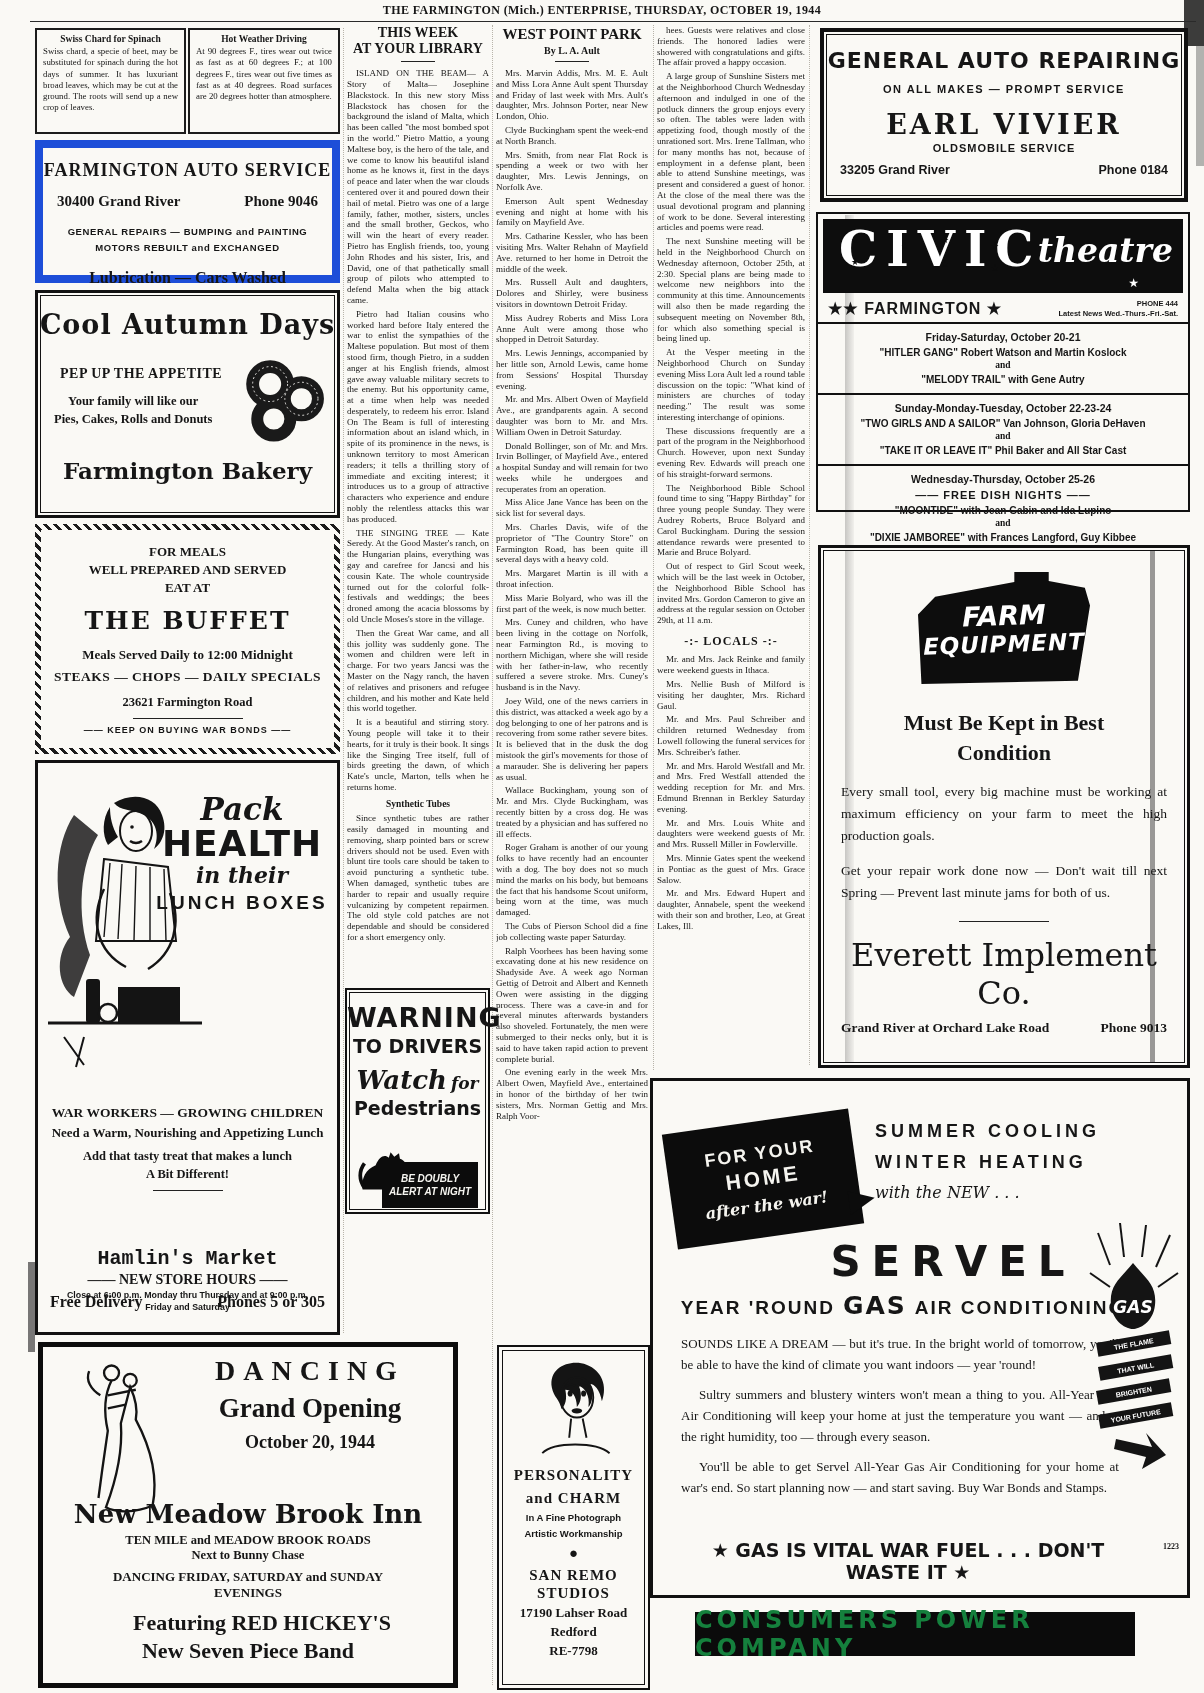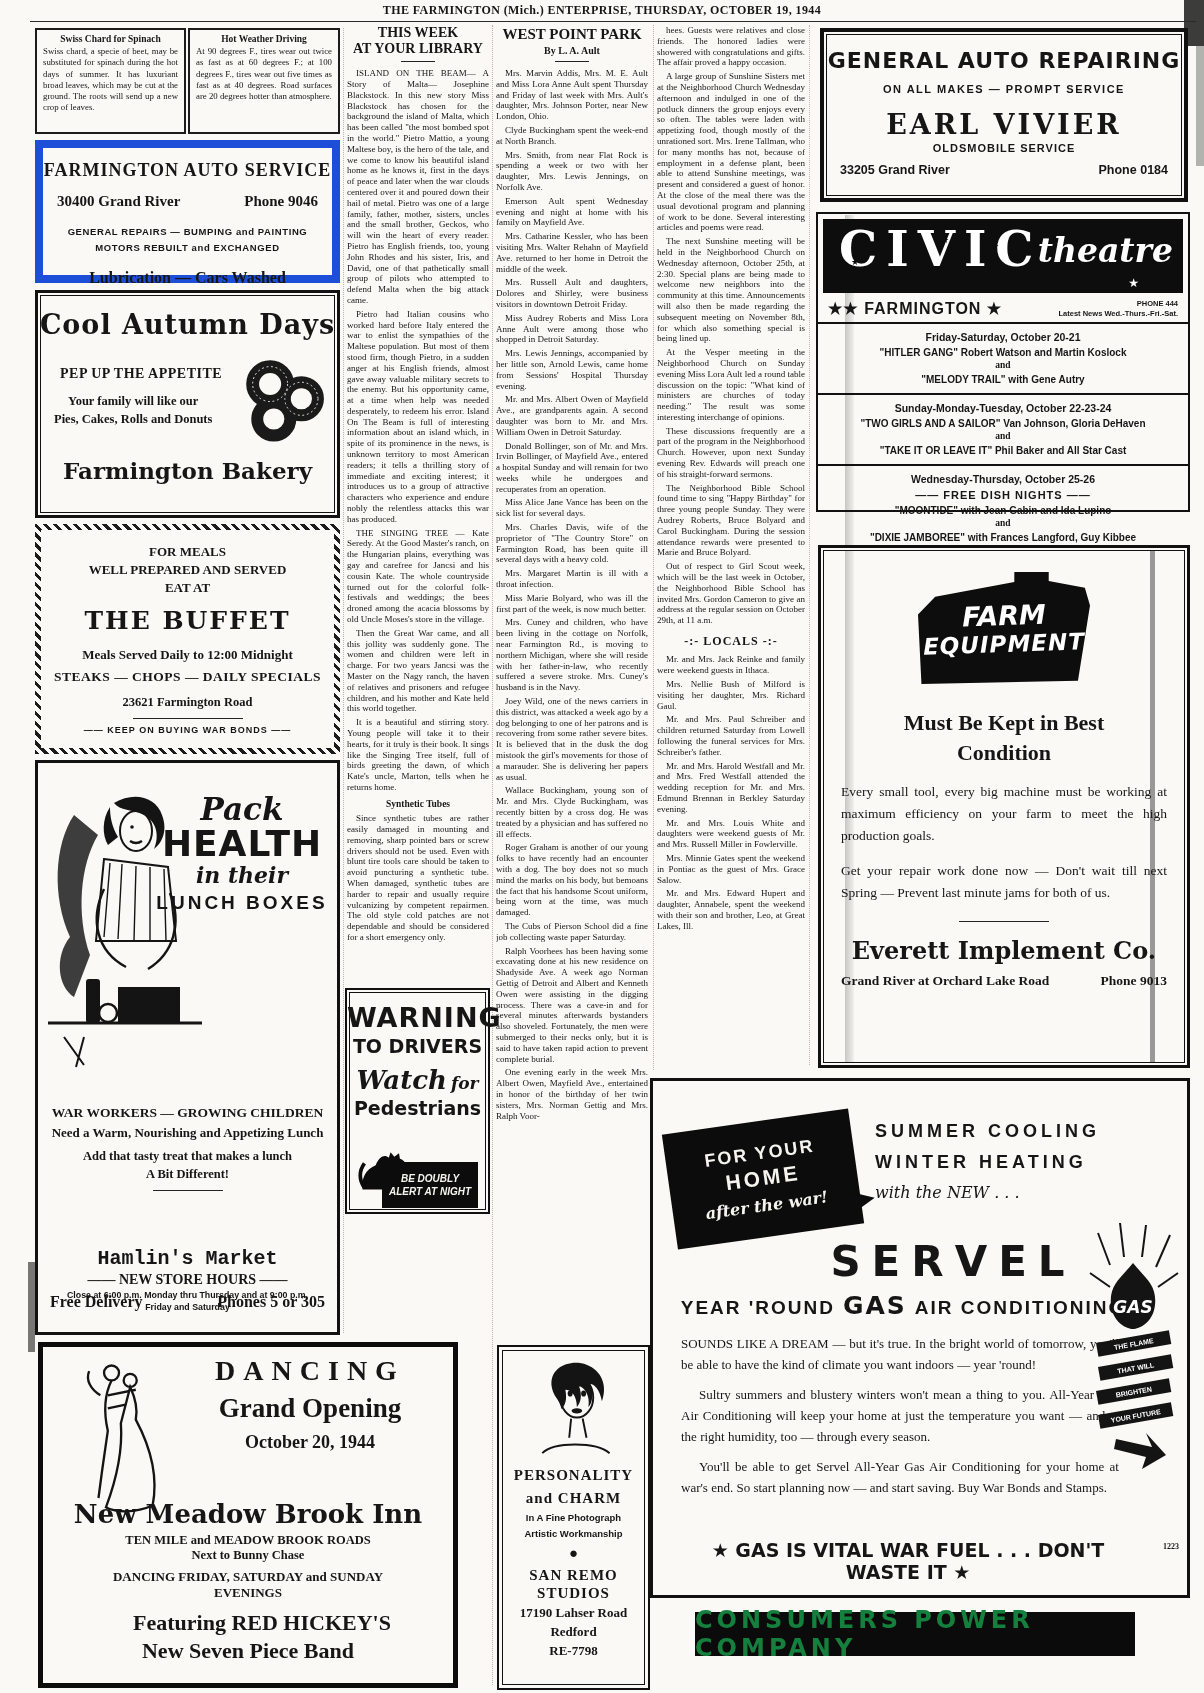--- a/index.html
+++ b/index.html
@@ -144,21 +144,21 @@
 
   
   .ad-farm{border:3px solid #111;box-shadow:inset 0 0 0 2px #faf9f5,inset 0 0 0 3px #111;text-align:center;padding:16px 20px 0;}
   .farm-badge{width:172px;height:112px;background:#0d0d0d;margin:8px auto 24px;color:#fff;display:flex;flex-direction:column;justify-content:center;
       clip-path:polygon(0 38%,10% 22%,56% 9%,56% 0,76% 0,76% 8%,97% 14%,100% 30%,93% 97%,2% 100%);}
   .fb1{font-family:"DejaVu Sans",sans-serif;font-style:italic;font-weight:bold;font-size:27px;transform:rotate(-2deg);}
   .fb2{font-family:"DejaVu Sans",sans-serif;font-style:italic;font-weight:bold;font-size:23px;letter-spacing:1px;transform:rotate(-2deg);}
   .f-head{font-weight:bold;font-size:22px;line-height:1.35;}
   .f-para{font-size:13.5px;line-height:1.6;text-align:justify;margin-top:14px;}
   .f-rule{width:90px;border-top:1.5px solid #222;margin:18px auto 14px;}
-  .f-co{font-weight:bold;font-size:24px;font-family:"DejaVu Serif",serif;margin-top:4px;}
+  .f-co{font-weight:normal;font-size:32px;font-family:"DejaVu Serif",serif;margin-top:4px;}
   .f-row{display:flex;justify-content:space-between;margin-top:8px;font-weight:bold;font-size:13.5px;}
 
   
   .ad-srv{border:3px solid #111;}
   .servel-flag{position:absolute;left:16px;top:40px;width:188px;height:116px;background:#0c0c0c;color:#f5f4ef;transform:rotate(-8deg);
       display:flex;flex-direction:column;align-items:center;justify-content:center;}
   .servel-flag:after{content:"";position:absolute;right:-14px;bottom:10px;border-left:26px solid #0c0c0c;border-top:10px solid transparent;border-bottom:14px solid transparent;}
   .sf1{font-family:"Liberation Sans",sans-serif;font-weight:bold;font-size:18px;letter-spacing:2px;}
   .sf2{font-family:"Liberation Sans",sans-serif;font-weight:bold;font-size:21px;letter-spacing:3px;margin-top:2px;}
   .sf3{font-family:"DejaVu Serif",serif;font-style:italic;font-weight:bold;font-size:16px;margin-top:6px;}
@@ -415,21 +415,21 @@
         <p>The next Sunshine meeting will be held in the Neighborhood Church on Wednesday afternoon, October 25th, at 2:30. Special plans are being made to welcome new neighbors into the community at this time. Announcements will also then be made regarding the subsequent meeting on November 8th, for which also something special is being lined up.</p>
         <p>At the Vesper meeting in the Neighborhood Church on Sunday evening Miss Lora Ault led a round table discussion on the topic: "What kind of ministers are churches of today needing." The result was some interesting interchange of opinions.</p>
         <p>These discussions frequently are a part of the program in the Neighborhood Church. However, upon next Sunday evening Rev. Edwards will preach one of his straight-forward sermons.</p>
         <p>The Neighborhood Bible School found time to sing "Happy Birthday" for three young people Sunday. They were Audrey Roberts, Bruce Bolyard and Carol Buckingham. During the session attendance rewards were presented to Marie and Bruce Bolyard.</p>
         <p>Out of respect to Girl Scout week, which will be the last week in October, the Neighborhood Bible School has invited Mrs. Gordon Cameron to give an address at the regular session on October 29th, at 11 a.m.</p>
       </div>
     <div class="locals-t">-:-   LOCALS   -:-</div>
     <div>
         <p>Mr. and Mrs. Jack Reinke and family were weekend guests in Ithaca.</p>
         <p>Mrs. Nellie Bush of Milford is visiting her daughter, Mrs. Richard Gaul.</p>
-        <p>Mr. and Mrs. Paul Schreiber and children returned Saturday from Lowell following the funeral services for Mrs. Schreiber's father.</p>
+        <p>Mr. and Mrs. Paul Schreiber and children returned Wednesday from Lowell following the funeral services for Mrs. Schreiber's father.</p>
         <p>Mr. and Mrs. Harold Westfall and Mr. and Mrs. Fred Westfall attended the wedding reception for Mr. and Mrs. Edmund Brennan in Berkley Saturday evening.</p>
         <p>Mr. and Mrs. Louis White and daughters were weekend guests of Mr. and Mrs. Russell Miller in Fowlerville.</p>
         <p>Mrs. Minnie Gates spent the weekend in Pontiac as the guest of Mrs. Grace Salow.</p>
         <p>Mr. and Mrs. Edward Hupert and daughter, Annabele, spent the weekend with their son and brother, Leo, at Great Lakes, Ill.</p>
       </div>
   </div>
 
   <div class="abs ad-viv" style="left:820px;top:28px;width:368px;height:174px;">
     <div class="v-head">GENERAL AUTO REPAIRING</div>
     <div class="v-sub">ON ALL MAKES — PROMPT SERVICE</div>

